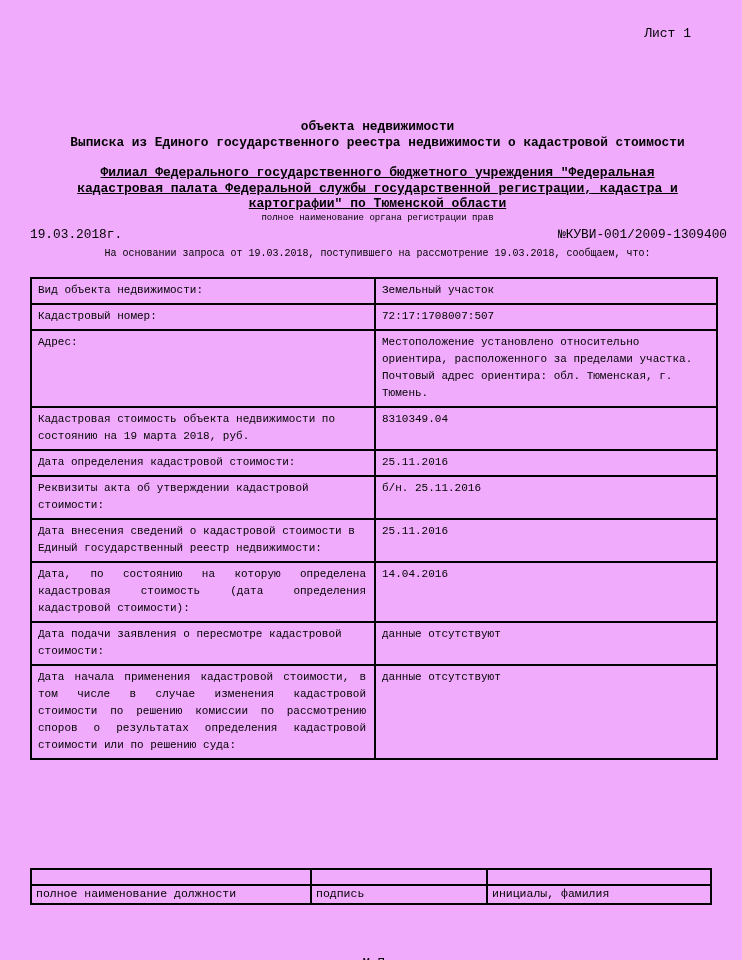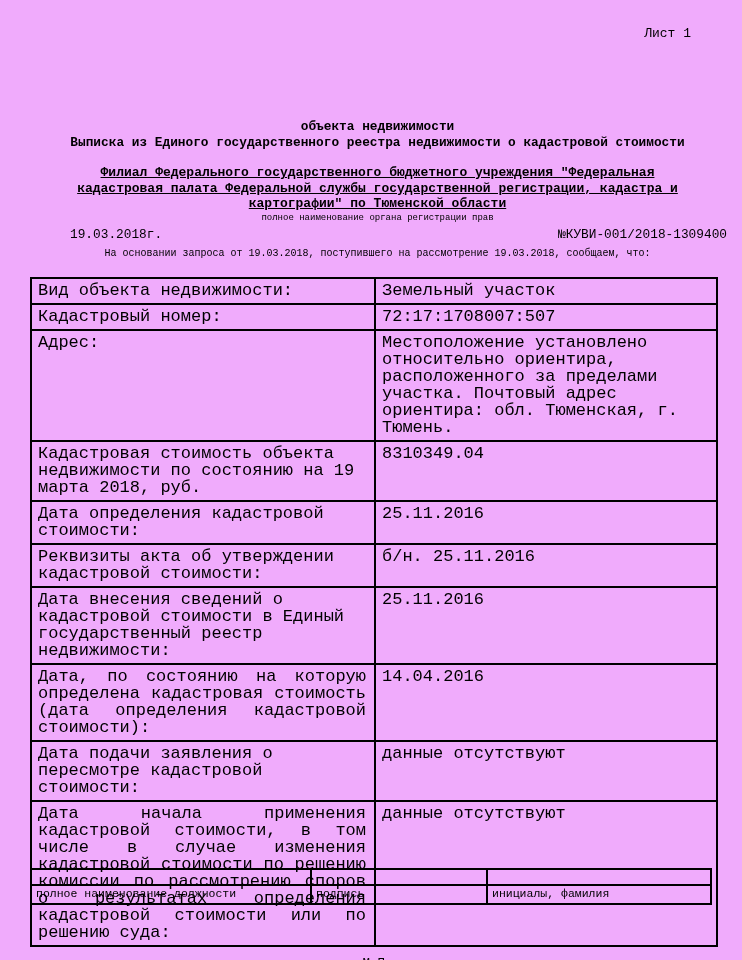--- a/index.html
+++ b/index.html
@@ -47,38 +47,37 @@
     margin-top: 1px;
   }
   .meta-row {
     position: absolute;
     top: 227px;
     left: 30px;
     right: 28px;
     display: flex;
     justify-content: space-between;
     font-size: 12.8px;
-    margin-left: 40px;
   }
   .intro {
     position: absolute;
     top: 248px;
     left: 0;
     right: 0;
     text-align: center;
     font-size: 10px;
   }
   table.main-table {
     position: absolute;
     top: 277px;
     left: 30px;
     width: 686px;
     border-collapse: collapse;
     table-layout: fixed;
-    font-size: 17px;
+    font-size: 11px;
     line-height: 17px;
   }
   table.main-table td {
     border: 2px solid #000000;
     padding: 3px 8px 4px 6px;
     vertical-align: top;
   }
   td.justify { text-align: justify; }
   table.sig-table {
     position: absolute;
@@ -118,21 +117,21 @@
     <div>Выписка из Единого государственного реестра недвижимости о кадастровой стоимости</div>
   </div>
 
   <div class="org-block">
     <div class="org-name">Филиал Федерального государственного бюджетного учреждения "Федеральная кадастровая палата Федеральной службы государственной регистрации, кадастра и картографии" по Тюменской области</div>
     <div class="org-caption">полное наименование органа регистрации прав</div>
   </div>
 
   <div class="meta-row">
     <span class="doc-date">19.03.2018г.</span>
-    <span class="doc-number">№КУВИ-001/2018-1309400</span>
+    <span class="doc-number">№КУВИ-001/2009-1309400</span>
   </div>
 
   <div class="intro">На основании запроса от 19.03.2018, поступившего на рассмотрение 19.03.2018, сообщаем, что:</div>
 
   <table class="main-table">
     <colgroup>
       <col style="width:344px">
       <col style="width:342px">
     </colgroup>
     <tbody id="main-tbody">

